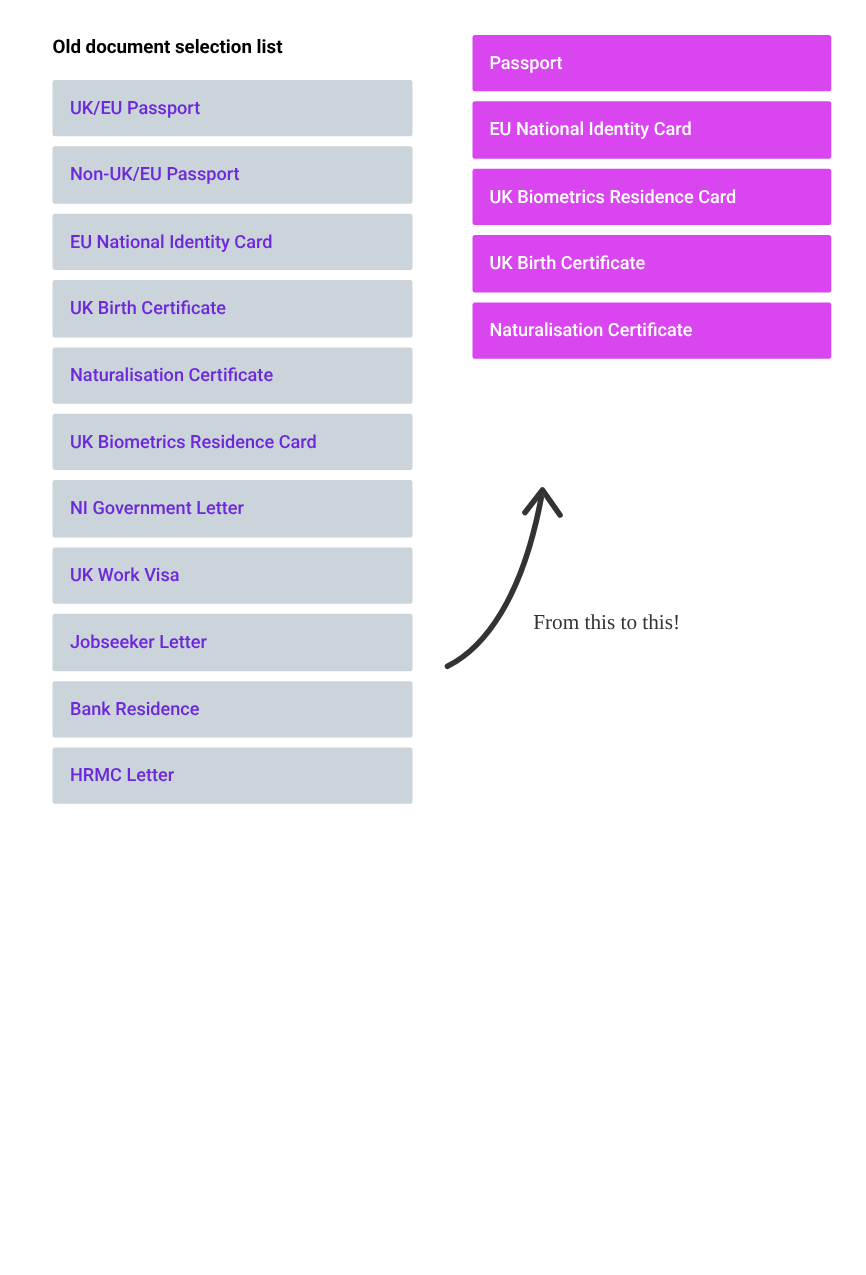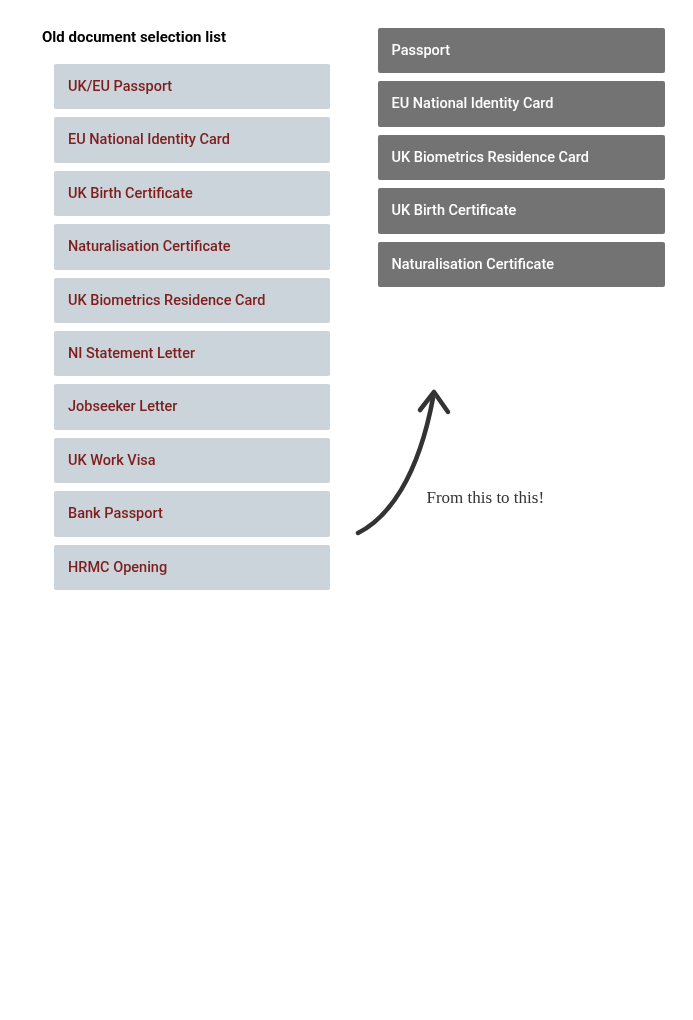--- a/index.html
+++ b/index.html
@@ -32,25 +32,24 @@
     }
     .item {
       padding: 14px 14px;
       font-size: 14.5px;
       font-weight: 500;
       border-radius: 2px;
       line-height: 1.2;
     }
     .old-item {
       background: #cad4da;
-      color: #7f1d1d;
-      margin-left: 12px;
+      color: #6d28d9;
     }
     .new-item {
-      background: #737373;
+      background: #d946ef;
       color: #fff;
     }
     .annotation-wrap {
       position: absolute;
       left: -30px;
       top: 340px;
       width: 280px;
       pointer-events: none;
     }
     .arrow-svg {
@@ -69,29 +68,30 @@
   </style>
 </head>
 <body>
 
 <div class="columns">
 
   <div class="col">
     <div class="col-heading">Old document selection list</div>
     <div class="list" id="old-list">
         <div class="item old-item">UK/EU Passport</div>
+        <div class="item old-item">Non-UK/EU Passport</div>
         <div class="item old-item">EU National Identity Card</div>
         <div class="item old-item">UK Birth Certificate</div>
         <div class="item old-item">Naturalisation Certificate</div>
         <div class="item old-item">UK Biometrics  Residence Card</div>
-        <div class="item old-item">NI Statement Letter</div>
+        <div class="item old-item">NI Government Letter</div>
+        <div class="item old-item">UK Work Visa</div>
         <div class="item old-item">Jobseeker Letter</div>
-        <div class="item old-item">UK Work Visa</div>
-        <div class="item old-item">Bank Passport</div>
-        <div class="item old-item">HRMC Opening</div>
+        <div class="item old-item">Bank Residence</div>
+        <div class="item old-item">HRMC Letter</div>
       </div>
   </div>
 
   <div class="col">
     <div class="list" id="new-list">
         <div class="item new-item">Passport</div>
         <div class="item new-item">EU National Identity Card</div>
         <div class="item new-item">UK Biometrics  Residence Card</div>
         <div class="item new-item">UK Birth Certificate</div>
         <div class="item new-item">Naturalisation Certificate</div>

